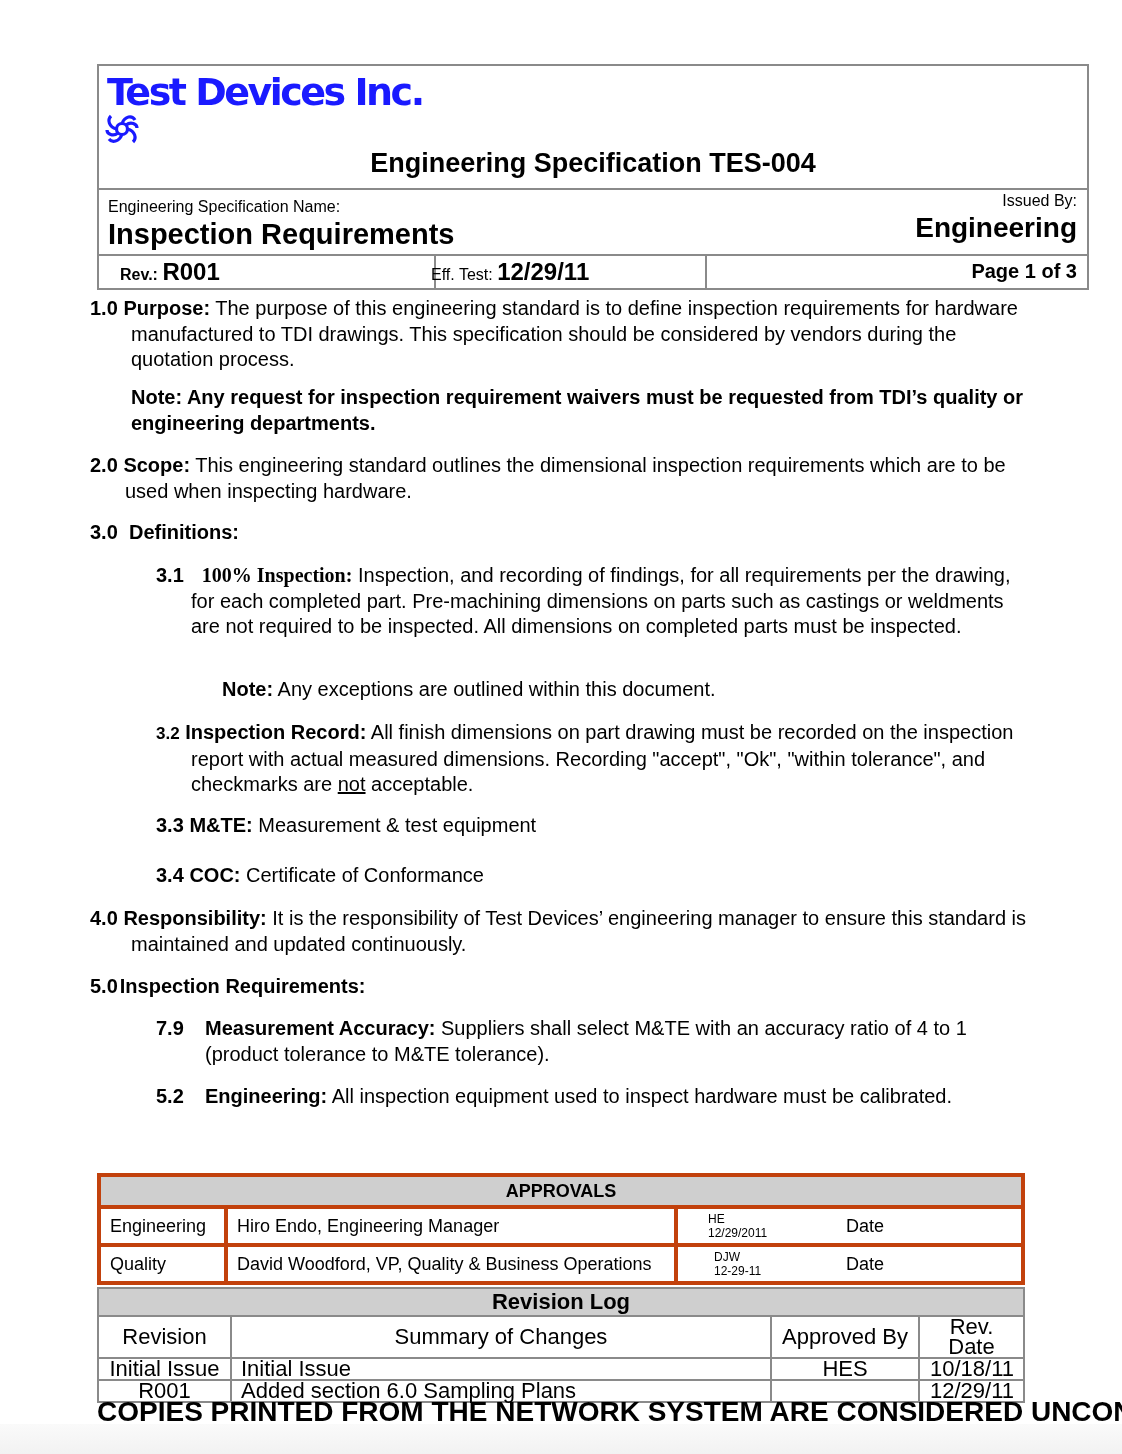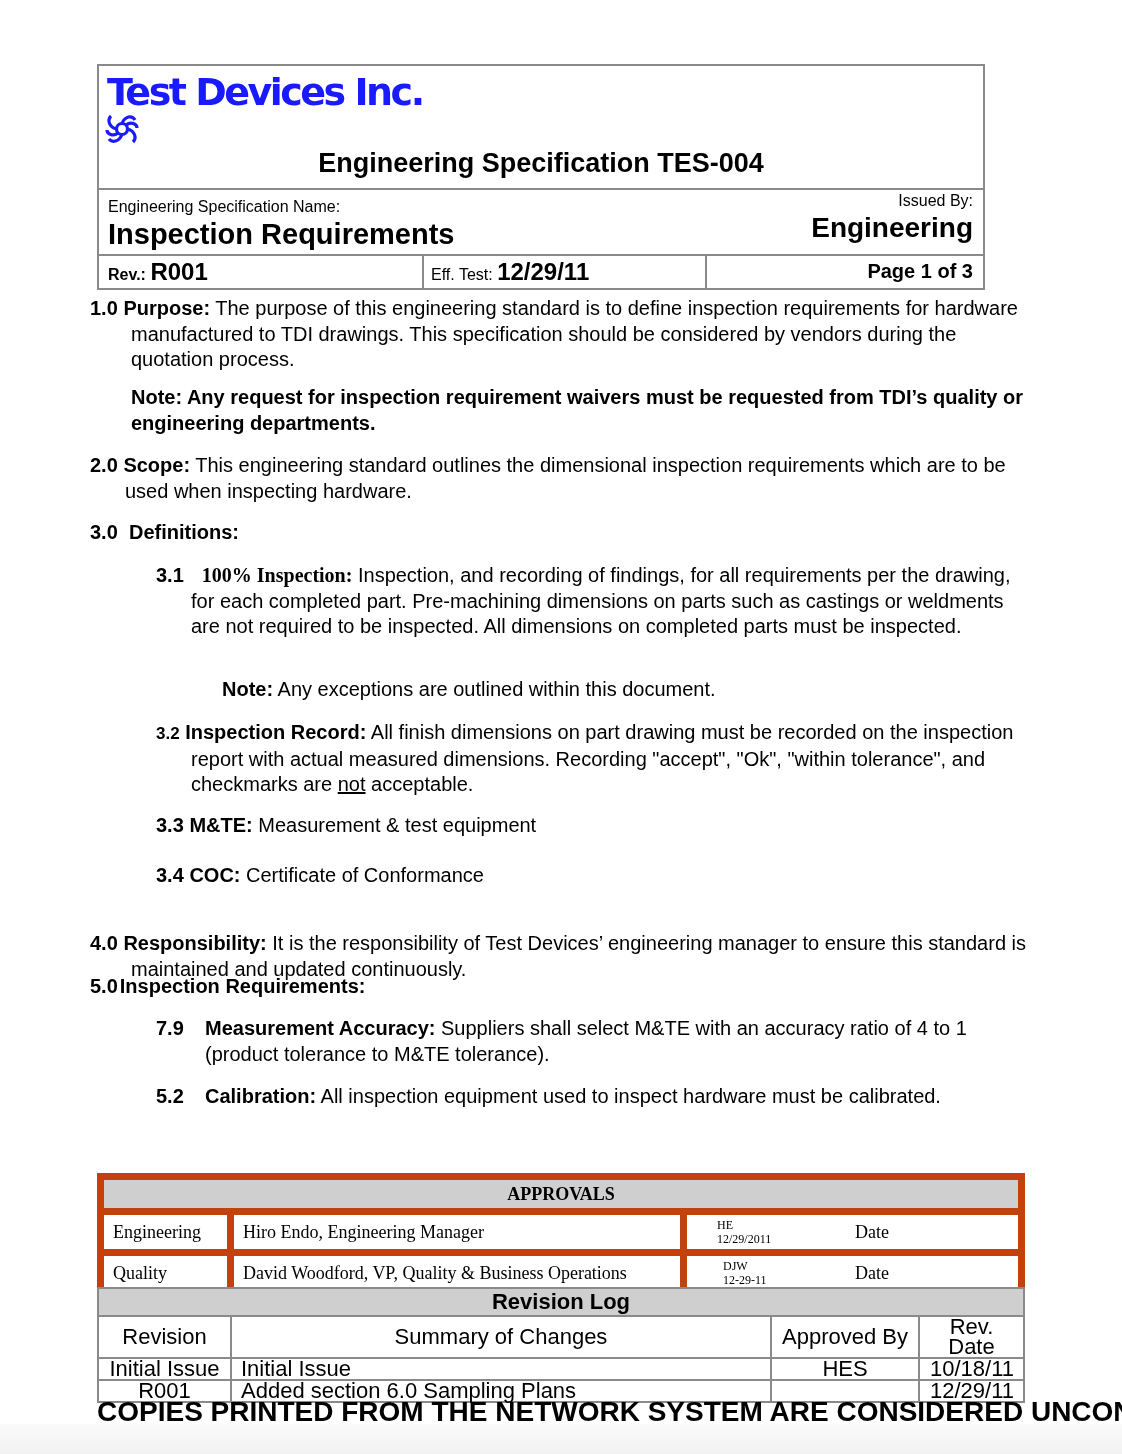--- a/index.html
+++ b/index.html
@@ -7,21 +7,21 @@
       width: 1122px; height: 1454px; position: relative; overflow: hidden;
       background: #ffffff;
       font-family: "Liberation Sans", sans-serif; color: #000;
     }
     .bottom-fade {
       position: absolute; left: 0; right: 0; top: 1424px; height: 30px;
       background: linear-gradient(#fafafa, #f2f2f2);
     }
     
     .hdr {
-      position: absolute; left: 97px; top: 64px; width: 888px; height: 226px;
+      position: absolute; left: 97px; top: 64px; width: 992px; height: 226px;
       border: 2px solid #8a8a8a; box-sizing: border-box;
     }
     .hdr-top { position: absolute; left: 0; top: 0; right: 0; height: 122px; border-bottom: 2px solid #8a8a8a; }
     .logo-text {
       position: absolute; left: 8px; top: 4px;
       font-family: "DejaVu Sans", sans-serif; font-weight: bold; font-size: 38px;
       color: #1a1aff; letter-spacing: -2.5px; line-height: 44px;
     }
     .logo-icon { position: absolute; left: 6px; top: 46px; width: 34px; height: 34px; }
     .addr {
@@ -30,38 +30,38 @@
     .spec-title {
       position: absolute; left: 0; right: 0; top: 80px; text-align: center;
       font-size: 27px; font-weight: bold; line-height: 34px;
     }
     .hdr-mid { position: absolute; left: 0; top: 122px; right: 0; height: 66px; border-bottom: 2px solid #8a8a8a; }
     .spec-name-label { position: absolute; left: 9px; top: 10px; font-size: 16px; }
     .spec-name { position: absolute; left: 9px; top: 30px; font-size: 29px; font-weight: bold; }
     .issued-label { position: absolute; right: 10px; top: 4px; font-size: 16px; }
     .issued-val { position: absolute; right: 10px; top: 24px; font-size: 28px; font-weight: bold; }
     .hdr-bot { position: absolute; left: 0; top: 188px; right: 0; bottom: 0; }
-    .cell-rev { position: absolute; left: 0; top: 0; width: 323px; bottom: 0; border-right: 2px solid #8a8a8a; }
+    .cell-rev { position: absolute; left: 12px; top: 0; width: 323px; bottom: 0; border-right: 2px solid #8a8a8a; }
     .cell-eff { position: absolute; left: 323px; top: 0; width: 283px; bottom: 0; border-right: 2px solid #8a8a8a; }
     .cell-page { position: absolute; left: 606px; top: 0; right: 0; bottom: 0; }
     .lbl-sm { font-size: 16px; }
     .val-lg { font-size: 24px; font-weight: bold; }
     .cell-rev .inner { position: absolute; left: 9px; top: 4px; }
     .cell-eff .inner { position: absolute; left: 9px; top: 4px; }
     .cell-page .inner { position: absolute; right: 10px; top: 6px; font-size: 20px; font-weight: bold; }
 
     
     .txt { position: absolute; font-size: 20px; line-height: 25.5px; }
     .b { font-weight: bold; }
     .u { text-decoration: underline; }
 
     
     table { border-collapse: collapse; position: absolute; font-size: 18px; }
     .appr { left: 97px; top: 1173px; width: 928px; }
-    .appr td { border: 7px solid #c2410c; padding: 0 9px; height: 34px; font-family: Liberation Serif, serif; }
+    .appr td { border: 4px solid #c2410c; padding: 0 9px; height: 34px; }
     .appr .th { background: #cfcfcf; text-align: center; font-weight: bold; height: 28px; }
     .sig { font-size: 12px; line-height: 14px; }
     .revlog { left: 97px; top: 1287px; width: 928px; font-size: 22px; }
     .revlog td { border: 2px solid #8a8a8a; padding: 0 9px; height: 20px; line-height: 20px; }
     .revlog .th { background: #cfcfcf; text-align: center; font-weight: bold; height: 26px; }
     .c { text-align: center; }
     .footer {
       position: absolute; left: 97px; top: 1396px; width: 928px;
       font-size: 28px; font-weight: bold; white-space: nowrap;
     }
@@ -150,39 +150,39 @@
 <div class="txt" style="left:156px; top:813px;">
   <span class="b">3.3</span>
   <span class="b">M&amp;TE:</span><span>  Measurement &amp; test equipment</span>
 </div>
 
 <div class="txt" style="left:156px; top:863px;">
   <span class="b">3.4</span>
   <span class="b">COC:</span><span>  Certificate of Conformance</span>
 </div>
 
-<div class="txt" style="left:90px; top:906px; width:940px;margin-top:25px;">
+<div class="txt" style="left:90px; top:906px; width:940px;">
   <div style="padding-left:41px; text-indent:-41px;">
     <span class="b">4.0</span>
     <span class="b">Responsibility:</span><span> It is the responsibility of Test Devices’ engineering manager to ensure this standard is maintained and updated continuously.</span>
   </div>
 </div>
 
 <div class="txt b" style="left:90px; top:974px;">
   <span>5.0</span><span style="margin-left:2px;">Inspection Requirements:</span>
 </div>
 
 <div class="txt" style="left:156px; top:1016px; width:875px;">
   <div style="padding-left:49px; text-indent:-49px;">
     <span class="b" style="display:inline-block; width:49px; text-indent:0;">7.9</span><span class="b">Measurement Accuracy:</span><span>  Suppliers shall select M&amp;TE with an accuracy ratio of 4 to 1 (product tolerance to M&amp;TE tolerance).</span>
   </div>
 </div>
 
 <div class="txt" style="left:156px; top:1084px; width:880px; white-space:nowrap;">
-  <span class="b" style="display:inline-block; width:49px;">5.2</span><span class="b">Calibration:</span><span>  All inspection equipment used to inspect hardware must be calibrated.</span>
+  <span class="b" style="display:inline-block; width:49px;">5.2</span><span class="b">Engineering:</span><span>  All inspection equipment used to inspect hardware must be calibrated.</span>
 </div>
 
 <table class="appr">
   <tbody>
       <tr>
     <td class="th" colspan="4">APPROVALS</td>
   </tr>
   <tr>
     <td style="width:105px;">Engineering</td>
     <td style="width:428px;">Hiro Endo, Engineering Manager</td>

